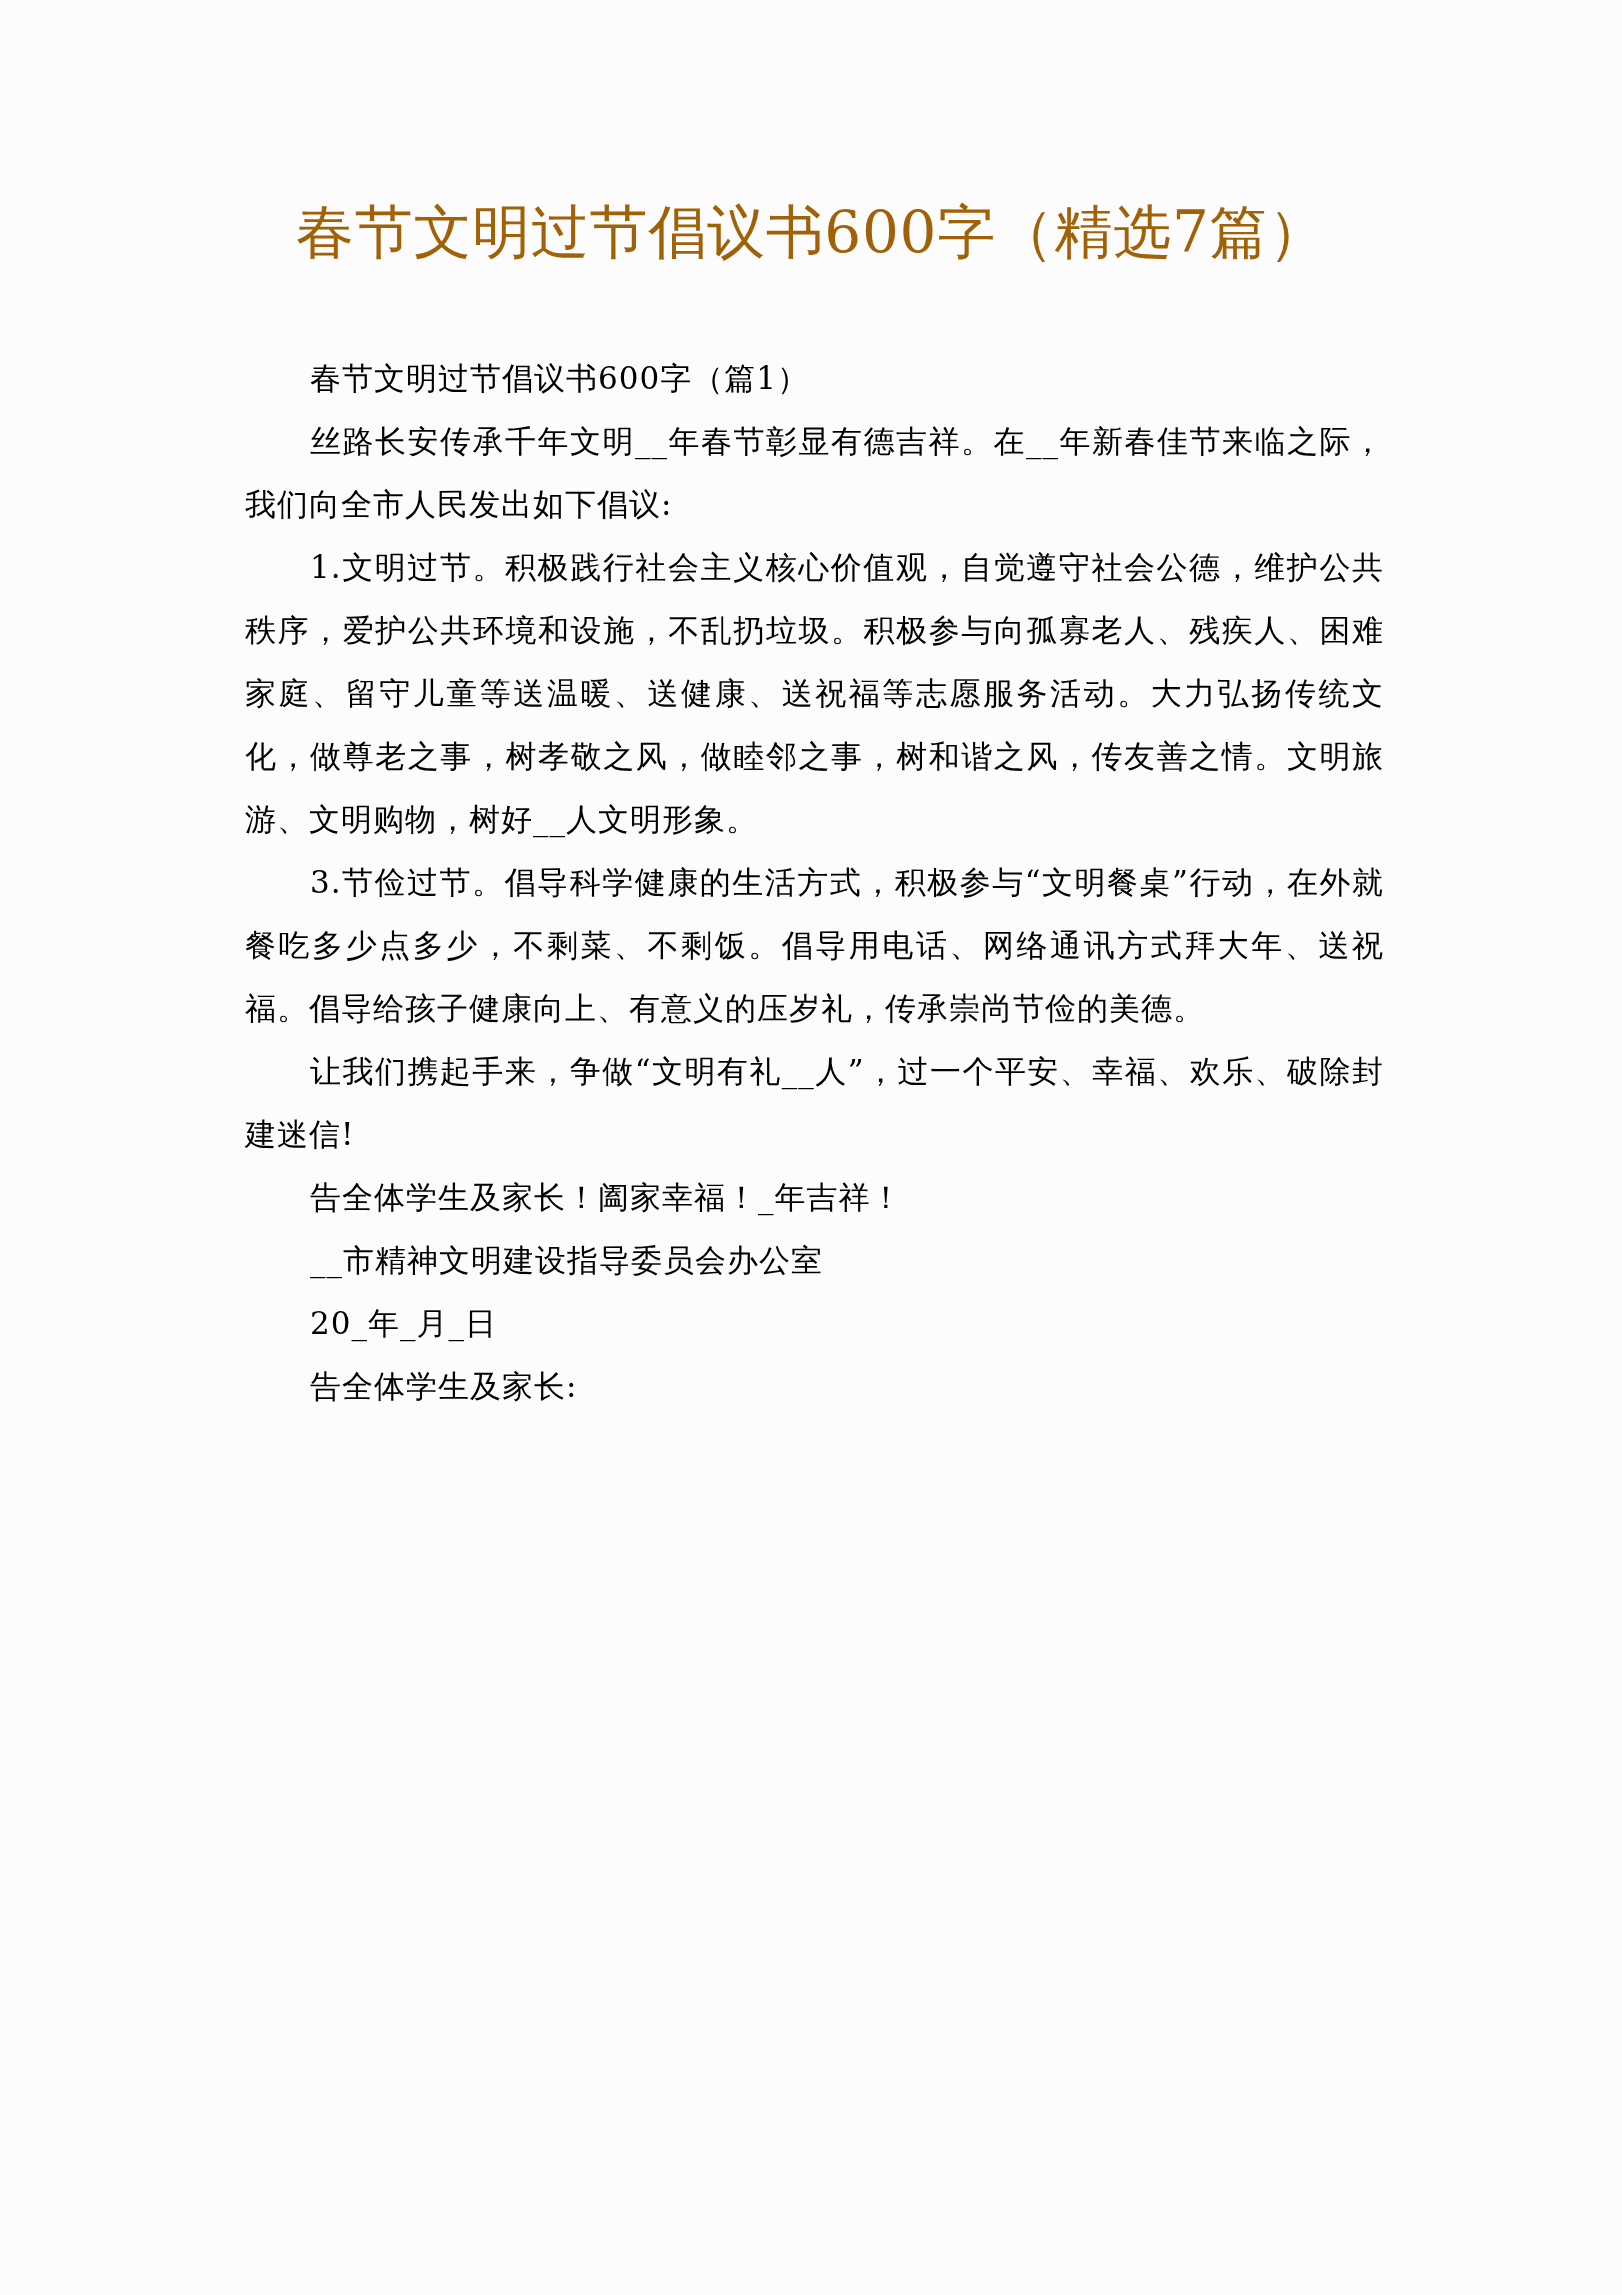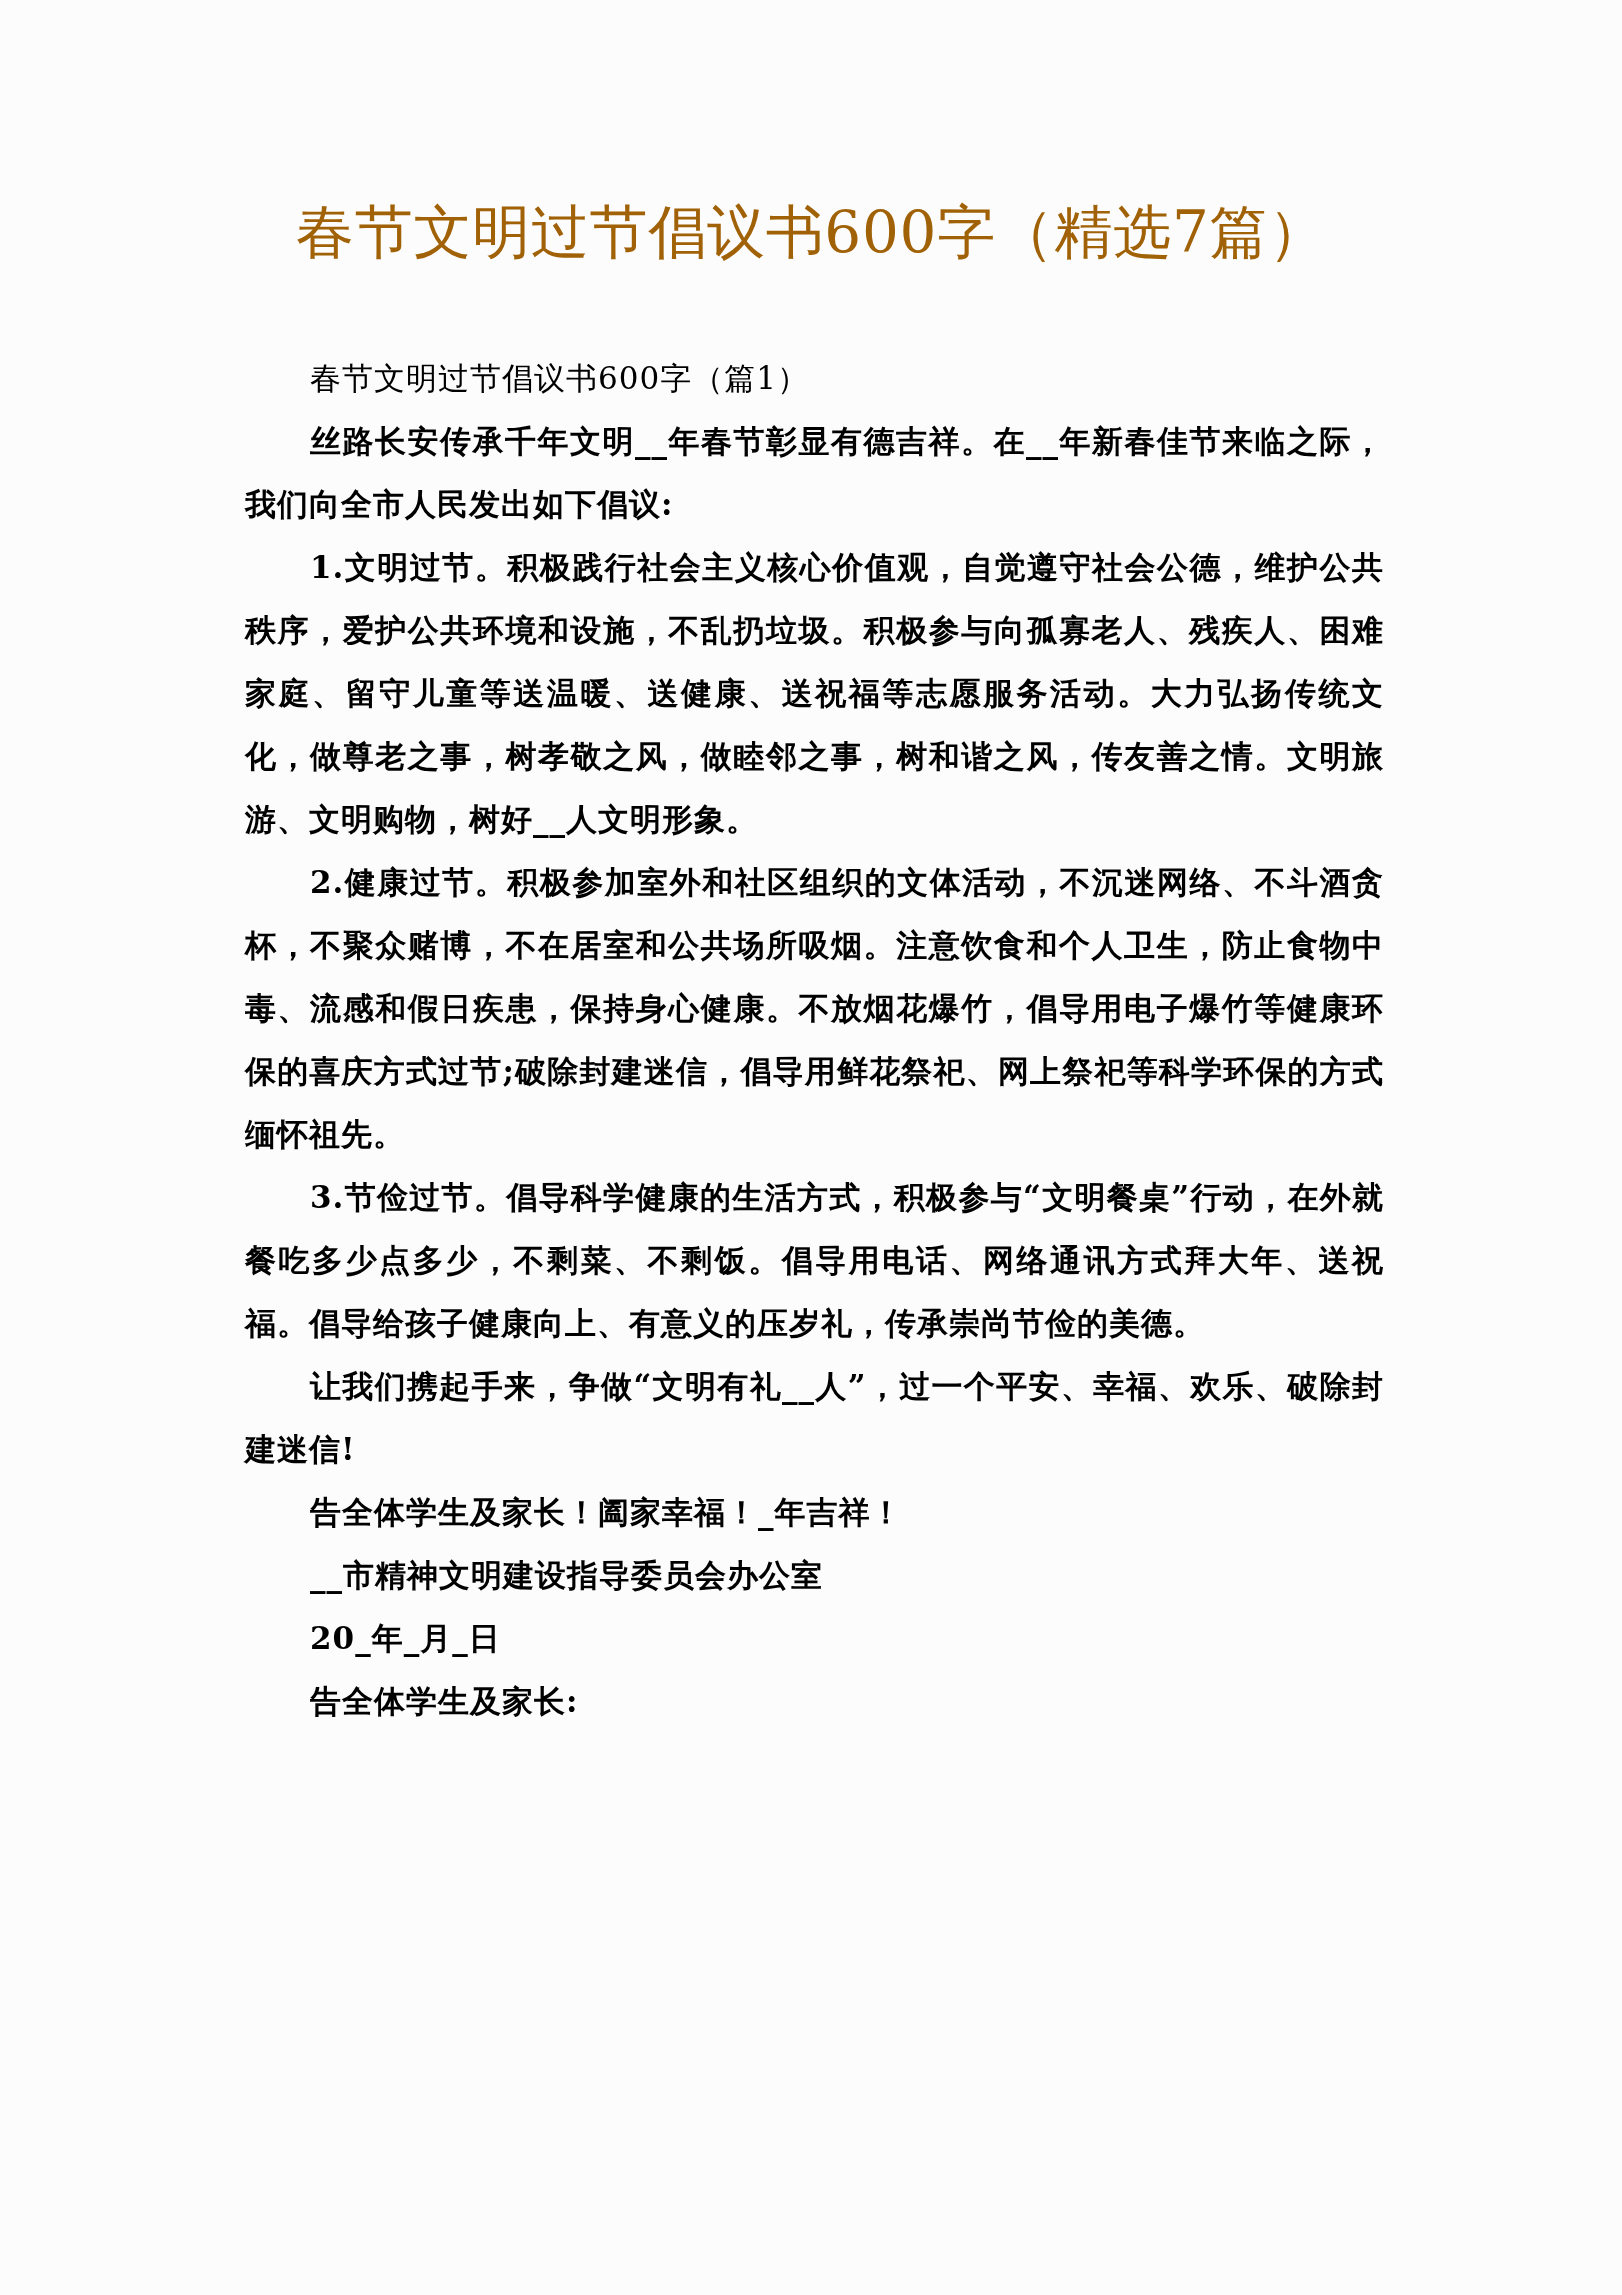--- a/index.html
+++ b/index.html
@@ -46,37 +46,35 @@
       color: #000000;
       letter-spacing: 1px;
     }
     .body-text p {
       margin: 0;
       text-align: justify;
       text-justify: inter-character;
     }
     .body-text p.indent {
       text-indent: 65px;
-      font-weight: bold;
     }
     .body-text p.heading {
       text-indent: 65px;
     }
   </style>
 </head>
 <body>
 
 <div class="page">
   <h1 class="doc-title">春节文明过节倡议书600字（精选7篇）</h1>
 
   <div class="body-text">
     <p class="heading">春节文明过节倡议书600字（篇1）</p>
     <p class="indent">丝路长安传承千年文明__年春节彰显有德吉祥。在__年新春佳节来临之际，我们向全市人民发出如下倡议:</p>
     <p class="indent">1.文明过节。积极践行社会主义核心价值观，自觉遵守社会公德，维护公共秩序，爱护公共环境和设施，不乱扔垃圾。积极参与向孤寡老人、残疾人、困难家庭、留守儿童等送温暖、送健康、送祝福等志愿服务活动。大力弘扬传统文化，做尊老之事，树孝敬之风，做睦邻之事，树和谐之风，传友善之情。文明旅游、文明购物，树好__人文明形象。</p>
-    <p class="indent">2.健康过节。积极参加室外和社区组织的文体活动，不沉迷网络、不斗酒贪杯，不聚众赌博，不在居室和公共场所吸烟。注意饮食和个人卫生，防止食物中毒、流感和假日疾患，保持身心健康。不放烟花爆竹，倡导用电子爆竹等健康环保的喜庆方式过节;破除封建迷信，倡导用鲜花祭祀、网上祭祀等科学环保的方式缅怀祖先。</p>
     <p class="indent">3.节俭过节。倡导科学健康的生活方式，积极参与“文明餐桌”行动，在外就餐吃多少点多少，不剩菜、不剩饭。倡导用电话、网络通讯方式拜大年、送祝福。倡导给孩子健康向上、有意义的压岁礼，传承崇尚节俭的美德。</p>
     <p class="indent">让我们携起手来，争做“文明有礼__人”，过一个平安、幸福、欢乐、破除封建迷信!</p>
     <p class="indent">告全体学生及家长！阖家幸福！_年吉祥！</p>
     <p class="indent">__市精神文明建设指导委员会办公室</p>
     <p class="indent">20_年_月_日</p>
     <p class="indent">告全体学生及家长:</p>
   </div>
 </div>
 
 

